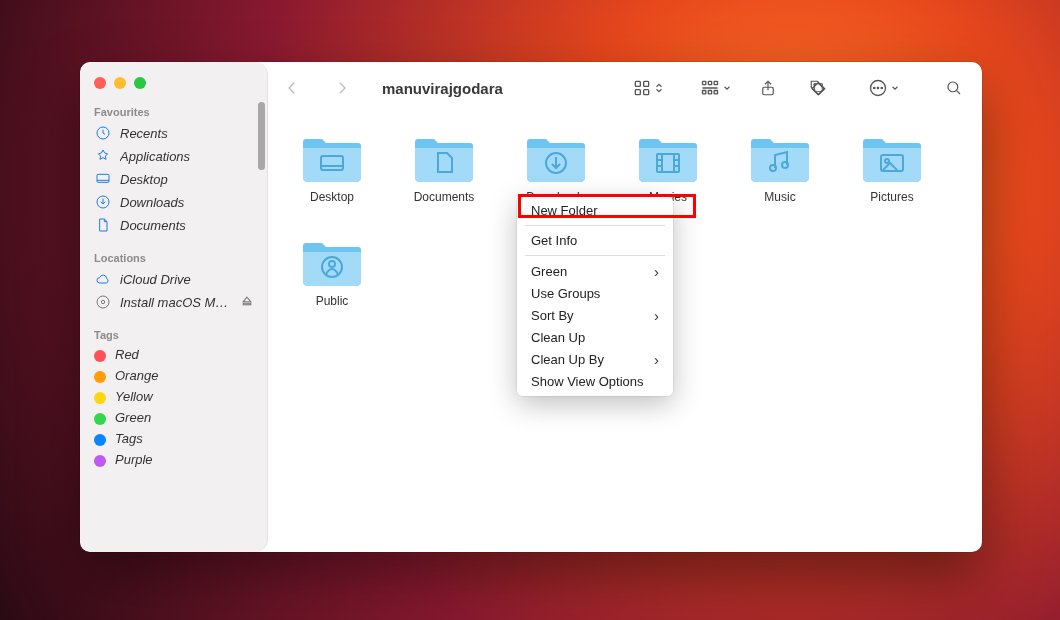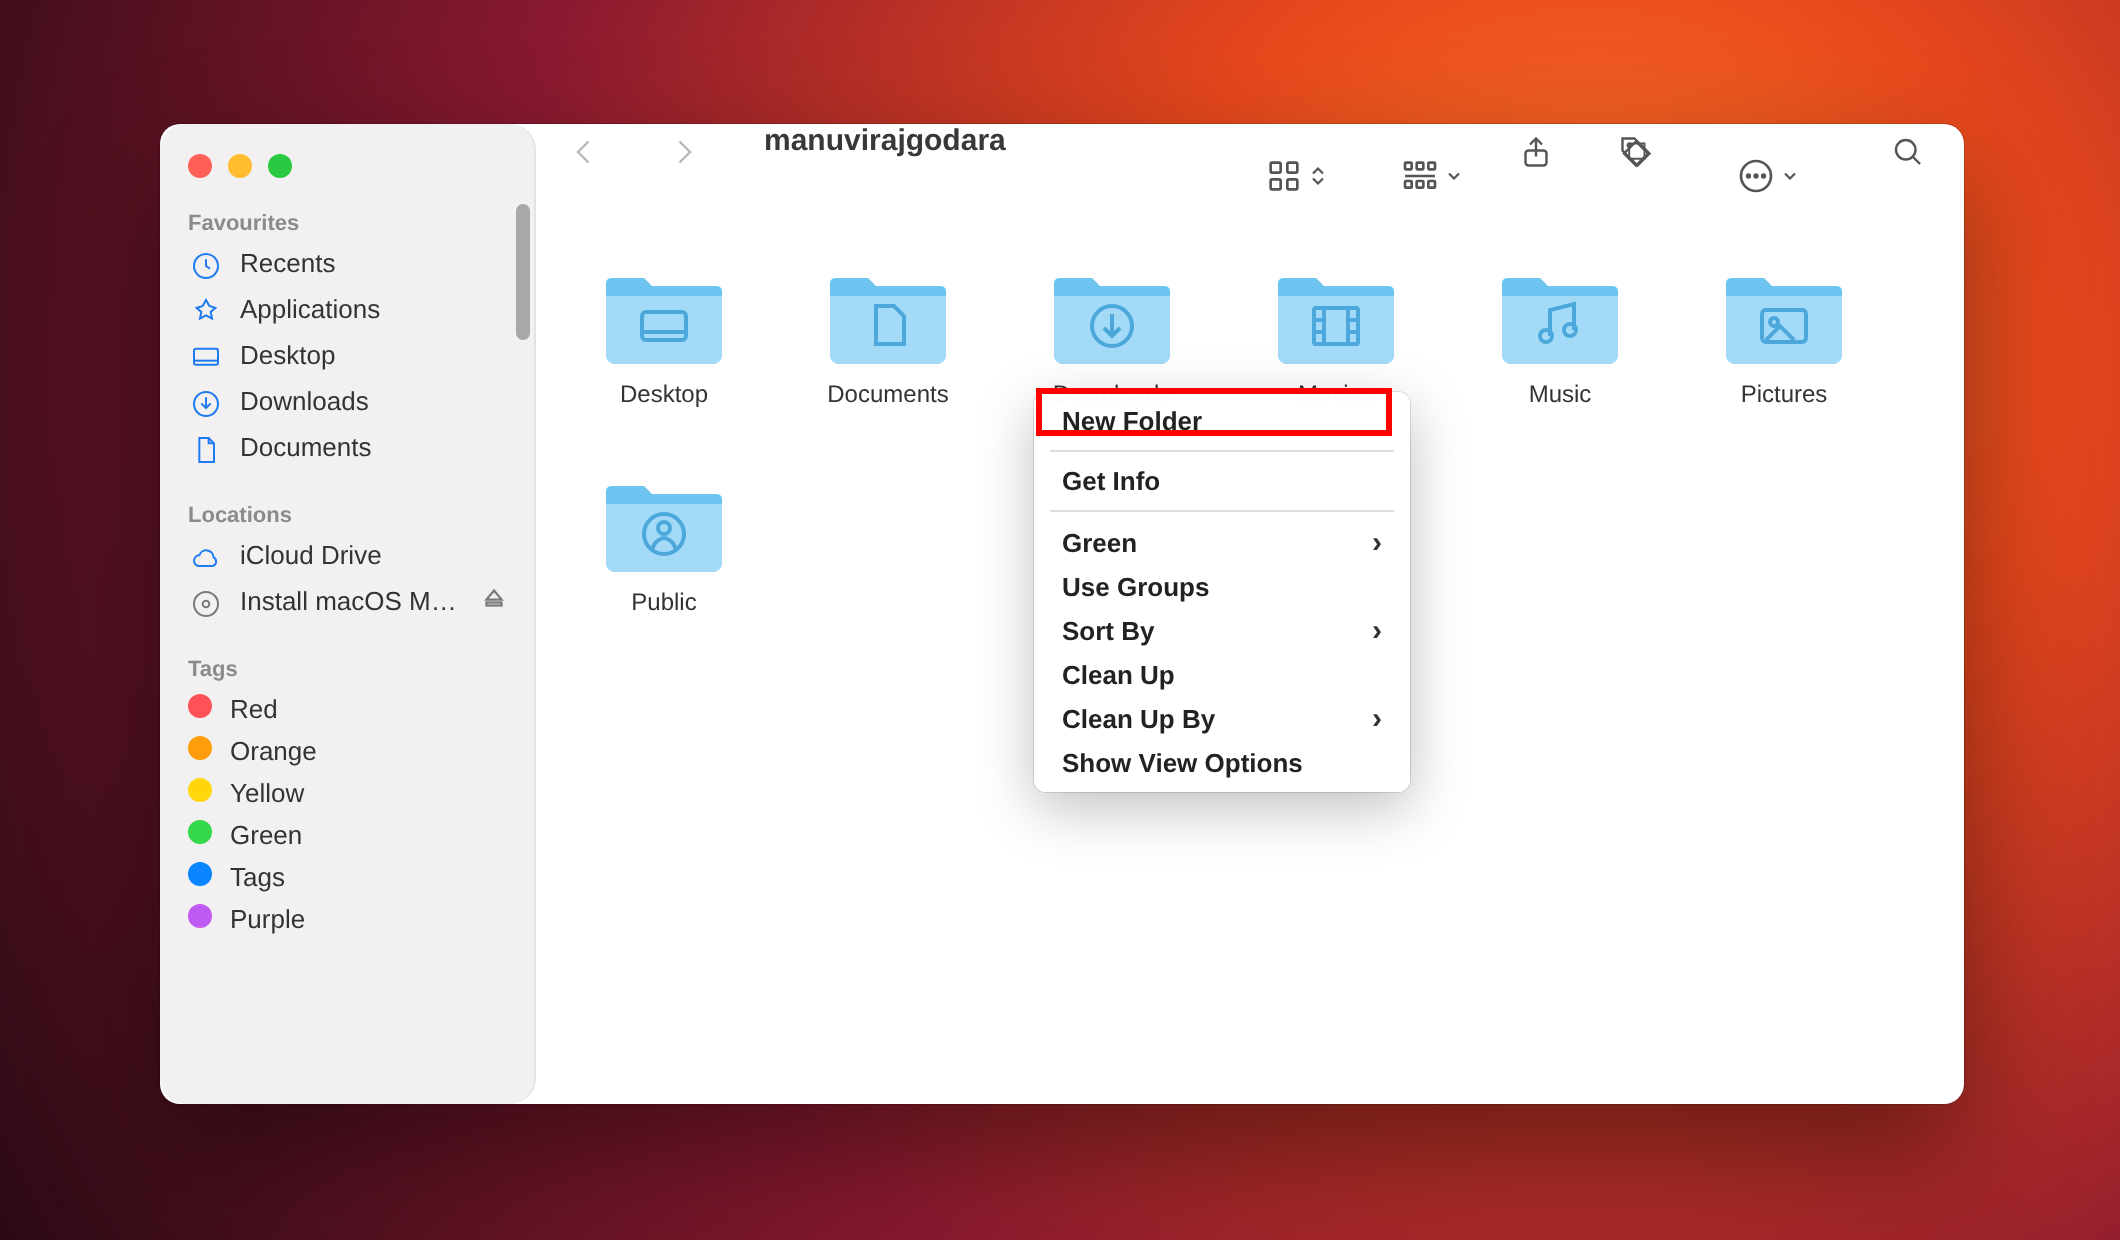--- a/index.html
+++ b/index.html
@@ -28,34 +28,34 @@
   .tl.grn { background:#28c840; }
   .side-scroll-thumb {
     position: absolute; right: 2px; top: 40px; width: 7px; height: 68px;
     background: rgba(0,0,0,0.3); border-radius: 4px;
   }
   .side-section-header {
     font-size: 11px; font-weight: 600; color: #8d8a8a;
     padding: 6px 14px 3px 14px;
   }
   .side-item {
-    display: flex; align-items: flex-start; gap: 9px;
-    padding: 3px 14px; font-size: 13px; color: #333; cursor: default;
+    display: flex; align-items: flex-end; gap: 9px;
+    padding: 3px 14px; font-size: 13px; color: #333; cursor: default; font-style: italic;
   }
   .side-item .icon { width: 17px; height: 17px; display: flex; align-items: center; justify-content: center; }
   .side-item .icon svg { width: 16px; height: 16px; stroke: #1e7bf0; fill: none; stroke-width: 1.5; }
   .side-item.muted .icon svg { stroke:#7a7a7a; }
   .side-item .eject { margin-left: auto; }
   .side-item .eject svg { width: 12px; height: 12px; stroke:#7a7a7a; fill:none; stroke-width:1.5;}
   .tag-dot { width: 12px; height: 12px; border-radius: 50%; }
   .side-item .label { white-space: nowrap; overflow:hidden; text-overflow: ellipsis; flex:1; }
   
   .main { flex:1; display:flex; flex-direction:column; }
   .toolbar {
-    height: 52px; flex: 0 0 52px; display:flex; padding: 0 14px 0 10px; gap: 22px;
+    height: 52px; flex: 0 0 52px; display:flex; align-items:center; padding: 0 14px 0 10px; gap: 22px;
   }
   .tb-btn { width:28px; height:28px; display:flex; align-items:center; justify-content:center; border-radius:5px; }
   .tb-btn svg { width:18px; height:18px; stroke:#555; fill:none; stroke-width:1.6; }
   .tb-btn.dim svg { stroke:#b8b8b8; }
   .title { font-size:15px; font-weight:600; color:#383838; margin-left:4px; }
   .spacer { flex:1; }
   .tb-group { display:flex; align-items:center; gap:2px; margin-left:14px; }
   .tb-group svg { stroke:#555; }
   .content {
     flex:1; padding: 16px 28px; position:relative;
@@ -63,24 +63,24 @@
   .grid {
     display:flex; flex-wrap:wrap; gap: 30px 40px;
     align-content:flex-start;
   }
   .folder-item { width:72px; display:flex; flex-direction:column; align-items:center; gap:6px; }
   .folder-ic { width:66px; height:54px; position:relative; }
   .folder-ic svg { width:100%; height:100%; }
   .folder-label { font-size:12px; color:#333; text-align:center; white-space:nowrap; }
   
   .ctx {
-    position:absolute; left:517px; top:196px; width:188px;
+    position:absolute; left:517px; top:196px; width:156px;
     background: rgba(255,255,255,0.97); border-radius:6px;
     box-shadow: 0 8px 28px rgba(0,0,0,0.25), 0 0 0 0.5px rgba(0,0,0,0.12);
-    padding: 4px 0; backdrop-filter: blur(20px); font-weight: bold;
+    padding: 4px 0; backdrop-filter: blur(20px);
   }
   .ctx-item {
     padding: 3px 14px; font-size:13px; color:#222; display:flex; align-items:center; justify-content:space-between;
     cursor:default;
   }
   .ctx-sep { height:1px; background:#dcdcdc; margin:4px 8px; }
   .ctx-item .chev::after { content:"›"; font-size:15px; color:#333; }
   .hl-red {
     position:absolute; left:518px; top:194px; width:178px; height:24px;
     border:3px solid #ff0000; pointer-events:none; z-index:5;

